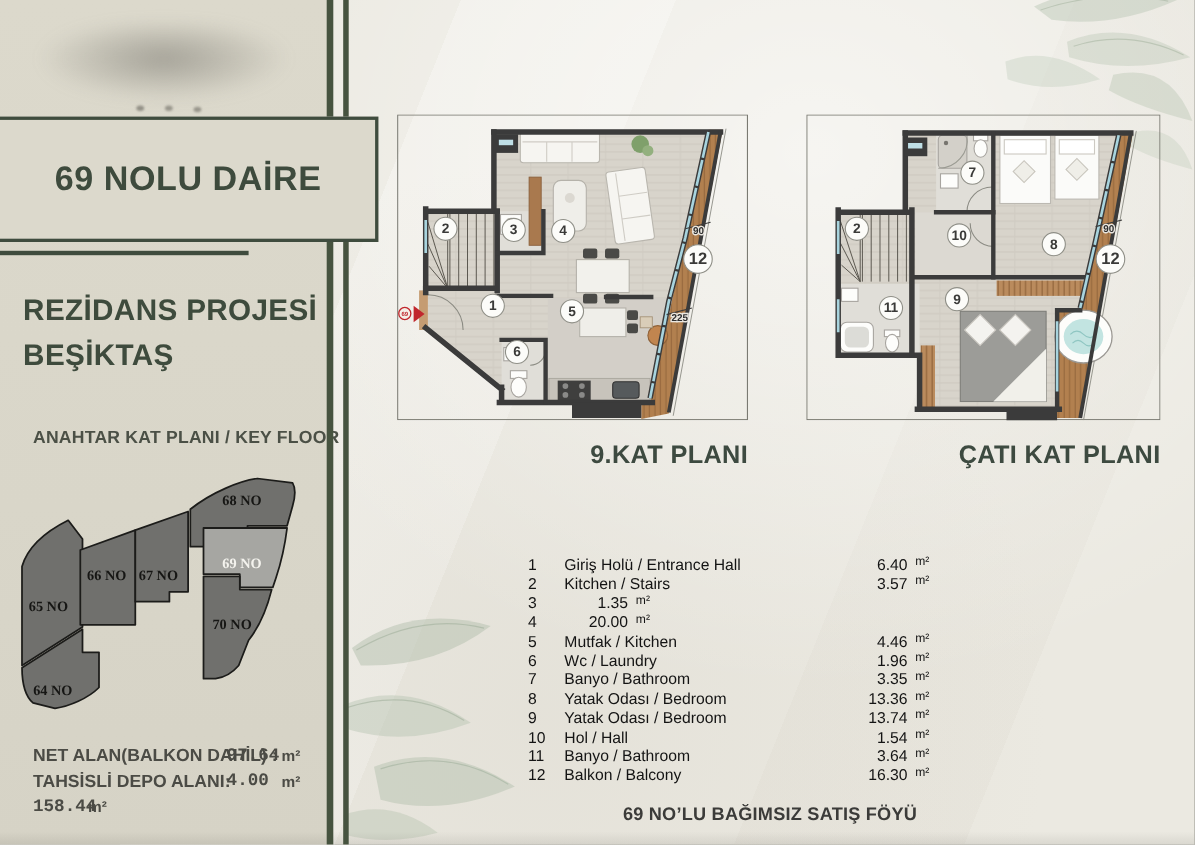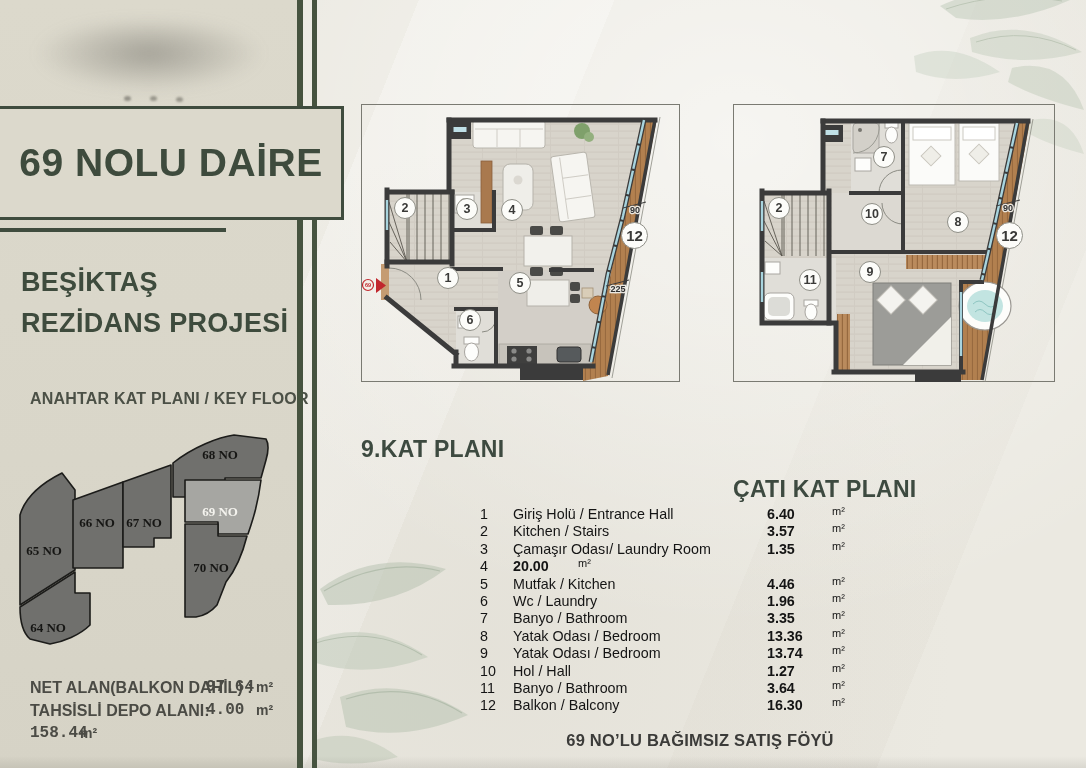--- a/index.html
+++ b/index.html
@@ -20,59 +20,59 @@
   .vline.v1{left:297px;width:6px;}
   .vline.v2{left:312px;width:5px;}
   .logo-blur{position:absolute;left:34px;top:22px;width:230px;height:70px;border-radius:45%;
     background:radial-gradient(ellipse at 50% 45%, rgba(120,118,110,.55), rgba(120,118,110,0) 70%);
     filter:blur(7px);}
   .logo-dots{position:absolute;left:124px;top:96px;width:7px;height:5px;border-radius:50%;
     background:rgba(90,88,80,.55);box-shadow:26px 0 0 rgba(90,88,80,.5),52px 1px 0 rgba(90,88,80,.5);filter:blur(1px);}
   .title-box{position:absolute;left:-8px;top:106px;width:352px;height:114px;z-index:4;
     background:#dcd9cc;border:3px solid #3f4c3e;box-sizing:border-box;
     display:flex;align-items:center;justify-content:center;}
-  .title-box .t{font-size:39px;font-weight:bold;color:#3e4b3d;letter-spacing:.5px;white-space:nowrap;padding-left:6px;}
+  .title-box .t{font-size:31px;font-weight:bold;color:#3e4b3d;letter-spacing:.5px;white-space:nowrap;padding-left:6px;}
   .title-underline{position:absolute;left:0;top:228px;width:226px;height:4px;background:#3f4c3e;z-index:4;}
   .project-name{position:absolute;left:21px;top:262px;font-size:27px;font-weight:bold;color:#3e4b3d;line-height:41px;letter-spacing:.3px;}
   .keyplan-heading{position:absolute;left:30px;top:390px;font-size:16px;font-weight:bold;color:#4b5046;letter-spacing:.2px;}
   .keyplan-svg{position:absolute;left:8px;top:420px;}
   .ku{font-family:"Liberation Serif",serif;font-weight:bold;font-size:13px;fill:#161614;text-anchor:middle;}
   .ku.hl{fill:#f4f3ee;}
   .area-summary{position:absolute;left:30px;top:676px;width:256px;}
   .arow{display:flex;height:23px;line-height:23px;font-size:16px;font-weight:bold;color:#4b4b45;}
   .alabel{width:176px;white-space:nowrap;}
   .aval{width:50px;font-family:Liberation Mono, monospace;}
   .aunit{width:30px;font-size:14px;}
 
   
   .plan{position:absolute;}
-  .plan-title{position:absolute;top:436px;font-size:23px;font-weight:bold;color:#3d4a40;text-align:left;letter-spacing:.3px;}
+  .plan-title{position:absolute;top:400px;font-size:23px;font-weight:bold;color:#3d4a40;text-align:right;letter-spacing:.3px;}
   .pt-left{left:361px;width:319px;}
-  .pt-right{left:733px;width:322px;margin-top:40px;}
+  .pt-right{left:733px;width:322px;}
   .dim{font:bold 9px "Liberation Sans",sans-serif;fill:#2f2f2f;text-anchor:middle;
     paint-order:stroke;stroke:#eae7e0;stroke-width:2.5px;}
   .mk{font:bold 5.5px "Liberation Sans",sans-serif;fill:#c1272d;text-anchor:middle;}
 
   .badge{position:absolute;width:22px;height:22px;border-radius:50%;background:#fcfcf9;
     border:1px solid #8f8f87;box-sizing:border-box;display:flex;align-items:center;justify-content:center;
     font-size:12.5px;font-weight:bold;color:#3a3a38;z-index:5;}
   .badge.lg{width:27px;height:27px;font-size:15px;}
   .bL2{left:394px;top:197px}.bL3{left:456px;top:198px}.bL4{left:501px;top:199px}
   .bL1{left:437px;top:267px}.bL5{left:509px;top:272px}.bL6{left:459px;top:309px}
   .bL12{left:621px;top:222px}
   .bR2{left:768px;top:197px}.bR7{left:873px;top:146px}.bR10{left:861px;top:203px}
   .bR8{left:947px;top:211px}.bR9{left:859px;top:261px}.bR11{left:799px;top:269px}
   .bR12{left:996px;top:222px}
 
   
   .room-list{position:absolute;left:480px;top:506px;width:380px;}
   .rrow{display:flex;height:17.4px;line-height:17.4px;font-size:14.3px;color:#141414;}
   .rno{width:33px;}
   .rname{flex:1;}
-  .rval{width:58px;font-weight:bold;}
+  .rval{width:58px;text-align:right;}
   .runit{width:28px;padding-left:7px;font-size:11px;position:relative;top:-3px;}
 
   .footer{position:absolute;left:400px;top:731px;width:600px;text-align:center;
     font-size:16.5px;font-weight:bold;color:#3b3b39;letter-spacing:.2px;}
 
   .leaves{position:absolute;pointer-events:none;}
 </style>
 </head>
 <body>
 
@@ -110,22 +110,22 @@
   <div class="vline v2"></div>
   <div class="logo-blur"></div>
   <div class="logo-dots"></div>
 
   <div class="title-box">
     <div class="t">69 NOLU DAİRE</div>
   </div>
   <div class="title-underline"></div>
 
   <div class="project-name">
+    <div>REZİDANS PROJESİ</div>
     <div>BEŞİKTAŞ</div>
-    <div>REZİDANS PROJESİ</div>
   </div>
 
   <div class="keyplan-heading">ANAHTAR KAT PLANI / KEY FLOOR</div>
 
   <svg class="keyplan-svg" width="272" height="246" viewBox="0 0 272 246">
     <g stroke="#1c1c1a" stroke-width="1.6" stroke-linejoin="round">
       <path fill="#70706d" d="M12,95 C17,78 32,64 54,53 L67,70 L67,150 L12,185 Z"></path>
       <path fill="#70706d" d="M65,80 L115,62 L115,148 L65,148 Z"></path>
       <path fill="#70706d" d="M115,62 L163,45 L163,118 L146,118 L146,127 L115,127 Z"></path>
       <path fill="#70706d" d="M165,43 C185,27 211,17 226,15 L258,19 C261,24 260,33 258,40 L253,58 L217,58 L217,77 L165,77 Z"></path>
@@ -383,21 +383,20 @@
         <span class="runit">m²</span>
       </div>
     <div class="rrow">
         <span class="rno">2</span>
         <span class="rname">Kitchen / Stairs</span>
         <span class="rval">3.57</span>
         <span class="runit">m²</span>
       </div>
     <div class="rrow">
         <span class="rno">3</span>
-        <span class="rname">Çamaşır Odası/ Laundry Room</span>
         <span class="rval">1.35</span>
         <span class="runit">m²</span>
       </div>
     <div class="rrow">
         <span class="rno">4</span>
         <span class="rval">20.00</span>
         <span class="runit">m²</span>
       </div>
     <div class="rrow">
         <span class="rno">5</span>
@@ -425,21 +424,21 @@
       </div>
     <div class="rrow">
         <span class="rno">9</span>
         <span class="rname">Yatak Odası / Bedroom</span>
         <span class="rval">13.74</span>
         <span class="runit">m²</span>
       </div>
     <div class="rrow">
         <span class="rno">10</span>
         <span class="rname">Hol / Hall</span>
-        <span class="rval">1.27</span>
+        <span class="rval">1.54</span>
         <span class="runit">m²</span>
       </div>
     <div class="rrow">
         <span class="rno">11</span>
         <span class="rname">Banyo / Bathroom</span>
         <span class="rval">3.64</span>
         <span class="runit">m²</span>
       </div>
     <div class="rrow">
         <span class="rno">12</span>

